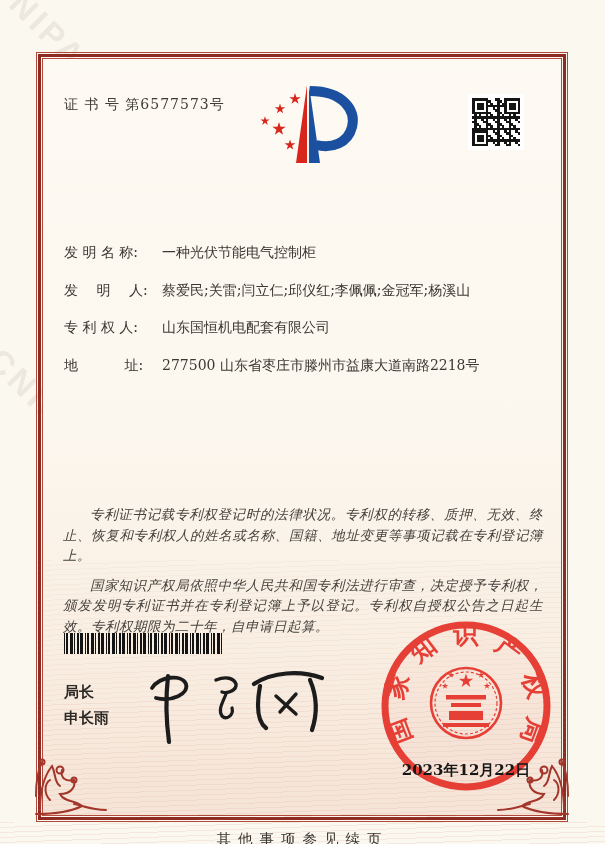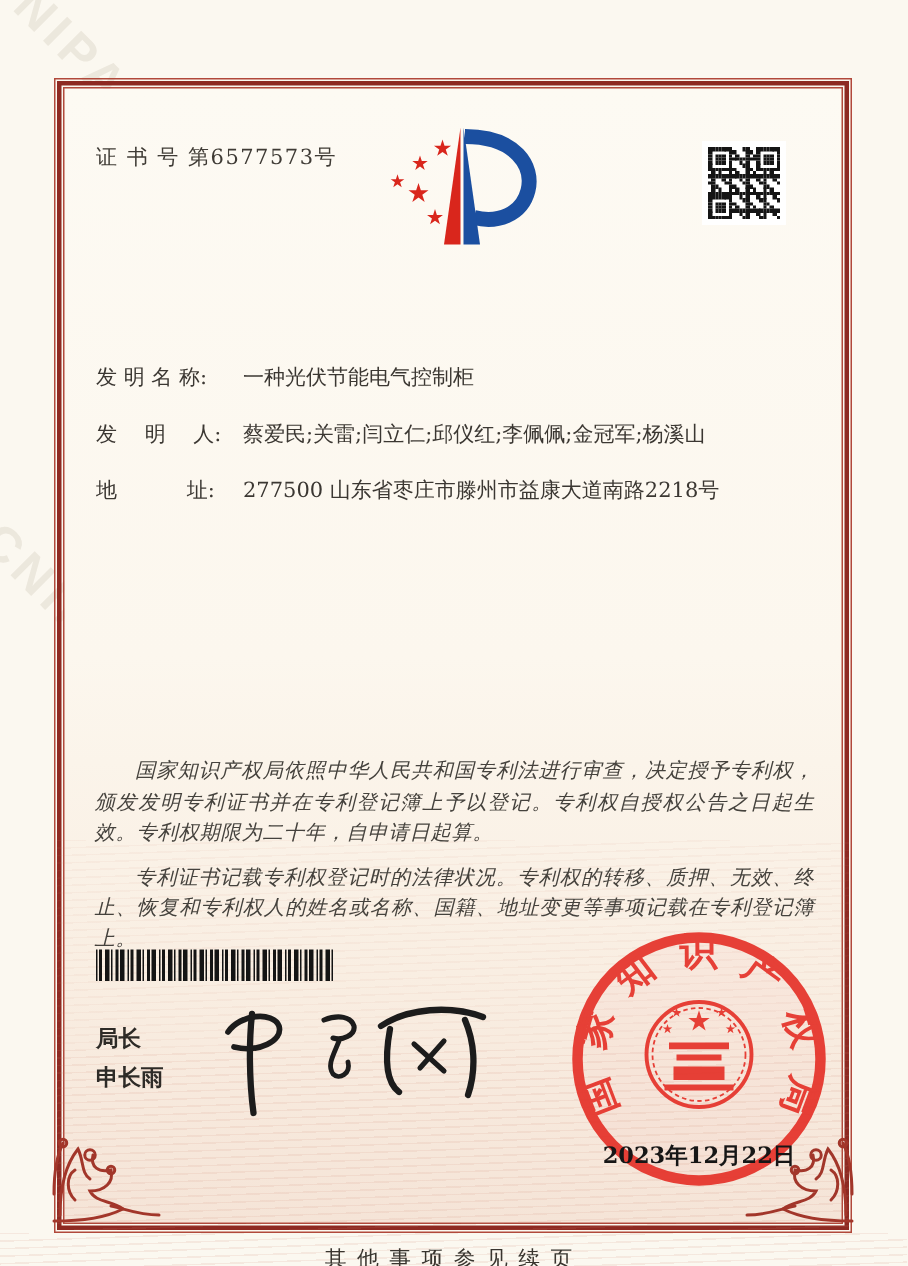--- a/index.html
+++ b/index.html
@@ -380,27 +380,30 @@
 
 
   <div class="fields">
     <div class="row">
       <span class="flabel">发 明 名 称:</span><span class="fvalue">一种光伏节能电气控制柜</span>
     </div>
     <div class="row">
       <span class="flabel">发　 明　 人:</span><span class="fvalue">蔡爱民;关雷;闫立仁;邱仪红;李佩佩;金冠军;杨溪山</span>
     </div>
     <div class="row">
+      <span class="flabel">专 利 权 人:</span><span class="fvalue">山东国恒机电配套有限公司</span>
+    </div>
+    <div class="row">
       <span class="flabel">地　　　 址:</span><span class="fvalue">277500 山东省枣庄市滕州市益康大道南路2218号</span>
     </div>
   </div>
 
   <div class="paras">
+    <p>专利证书记载专利权登记时的法律状况。专利权的转移、质押、无效、终止、恢复和专利权人的姓名或名称、国籍、地址变更等事项记载在专利登记簿上。</p>
     <p>国家知识产权局依照中华人民共和国专利法进行审查，决定授予专利权，颁发发明专利证书并在专利登记簿上予以登记。专利权自授权公告之日起生效。专利权期限为二十年，自申请日起算。</p>
-    <p>专利证书记载专利权登记时的法律状况。专利权的转移、质押、无效、终止、恢复和专利权人的姓名或名称、国籍、地址变更等事项记载在专利登记簿上。</p>
   </div>
 
   <div class="barcode" id="barcode"><span style="width: 1px; margin-right: 1px;"></span><span style="width: 2px; margin-right: 2px;"></span><span style="width: 3px; margin-right: 1px;"></span><span style="width: 1px; margin-right: 2px;"></span><span style="width: 2px; margin-right: 1px;"></span><span style="width: 3px; margin-right: 2px;"></span><span style="width: 1px; margin-right: 1px;"></span><span style="width: 2px; margin-right: 2px;"></span><span style="width: 3px; margin-right: 1px;"></span><span style="width: 1px; margin-right: 2px;"></span><span style="width: 2px; margin-right: 1px;"></span><span style="width: 3px; margin-right: 2px;"></span><span style="width: 1px; margin-right: 1px;"></span><span style="width: 2px; margin-right: 2px;"></span><span style="width: 3px; margin-right: 1px;"></span><span style="width: 1px; margin-right: 2px;"></span><span style="width: 2px; margin-right: 1px;"></span><span style="width: 3px; margin-right: 2px;"></span><span style="width: 1px; margin-right: 1px;"></span><span style="width: 2px; margin-right: 2px;"></span><span style="width: 3px; margin-right: 1px;"></span><span style="width: 1px; margin-right: 2px;"></span><span style="width: 2px; margin-right: 1px;"></span><span style="width: 3px; margin-right: 2px;"></span><span style="width: 1px; margin-right: 1px;"></span><span style="width: 2px; margin-right: 2px;"></span><span style="width: 3px; margin-right: 1px;"></span><span style="width: 1px; margin-right: 2px;"></span><span style="width: 2px; margin-right: 1px;"></span><span style="width: 3px; margin-right: 2px;"></span><span style="width: 1px; margin-right: 1px;"></span><span style="width: 2px; margin-right: 2px;"></span><span style="width: 3px; margin-right: 1px;"></span><span style="width: 1px; margin-right: 2px;"></span><span style="width: 2px; margin-right: 1px;"></span><span style="width: 3px; margin-right: 2px;"></span><span style="width: 1px; margin-right: 1px;"></span><span style="width: 2px; margin-right: 2px;"></span><span style="width: 3px; margin-right: 1px;"></span><span style="width: 1px; margin-right: 2px;"></span><span style="width: 2px; margin-right: 1px;"></span><span style="width: 3px; margin-right: 2px;"></span><span style="width: 1px; margin-right: 1px;"></span><span style="width: 2px; margin-right: 2px;"></span><span style="width: 3px; margin-right: 1px;"></span><span style="width: 1px; margin-right: 2px;"></span></div>
 
   <div class="officer t1">局长</div>
   <div class="officer t2">申长雨</div>
 
   <svg class="sig" width="200" height="96" viewBox="0 0 200 96">
     <g stroke="#1c1c1c" fill="none" stroke-linecap="round" stroke-linejoin="round">
       <path stroke-width="4.2" d="M30,26 C28,44 28,70 31,92"></path>

